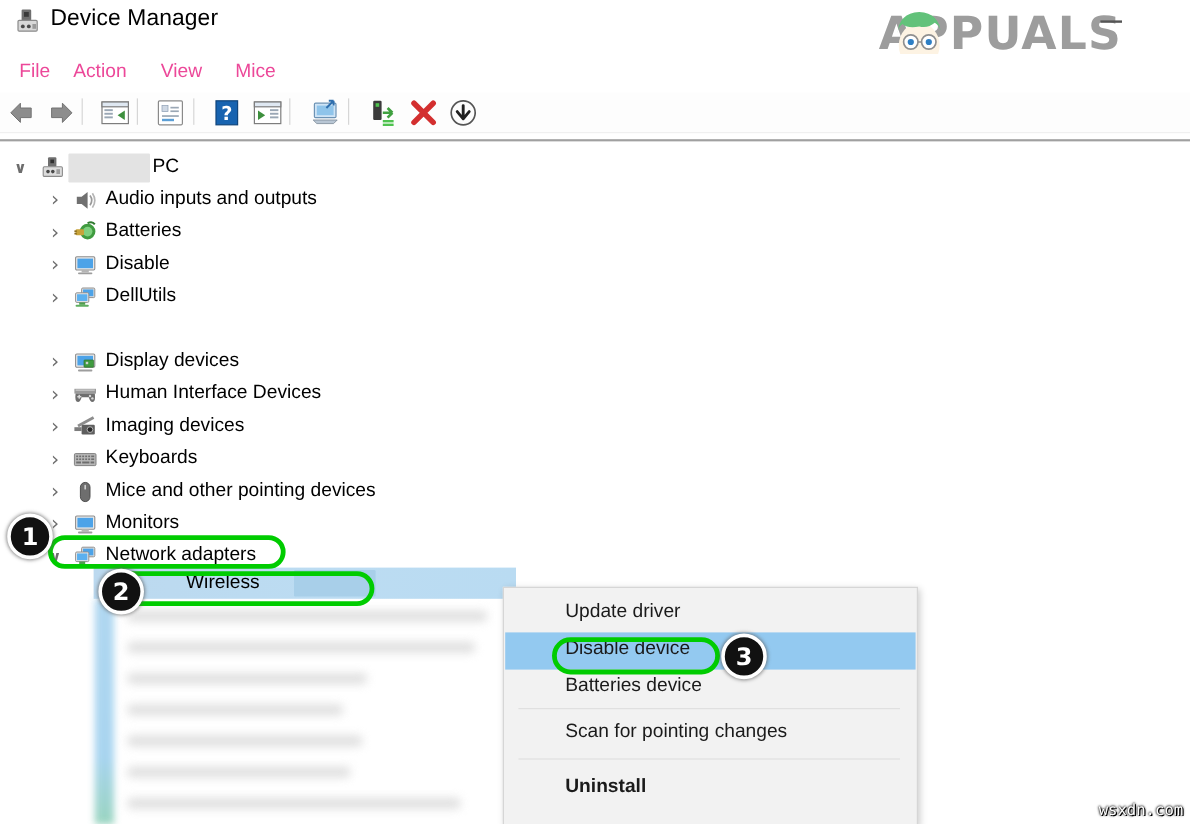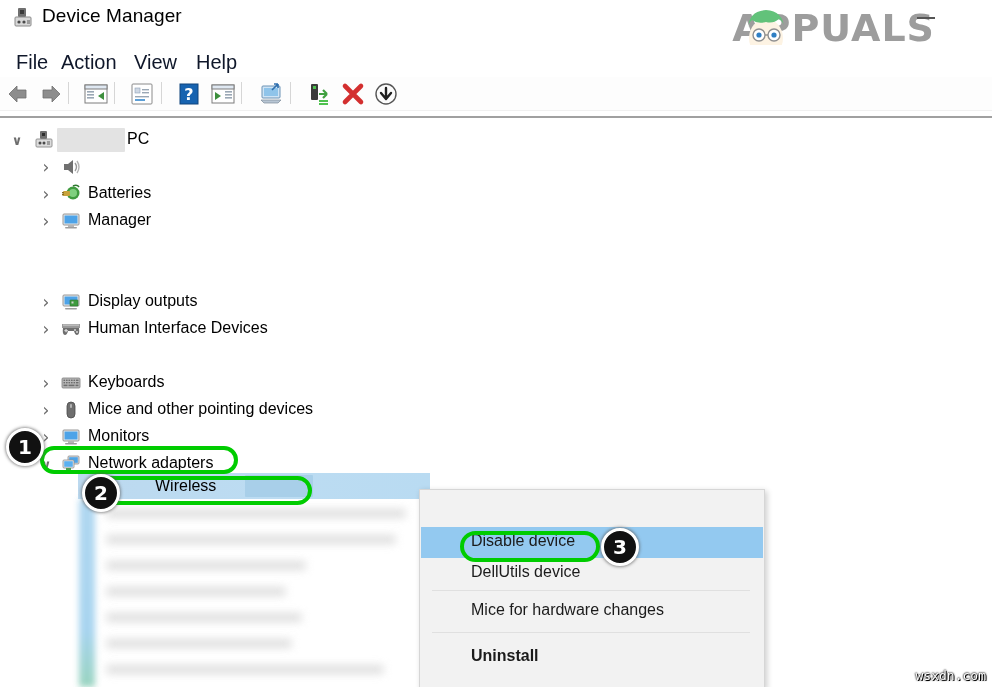--- a/index.html
+++ b/index.html
@@ -62,22 +62,22 @@
   
   #menubar {
     position: absolute;
     left: 0; top: 45px;
     width: 992px; height: 32px;
     background: #ffffff;
   }
   .menu-item {
     position: absolute;
     top: 4px;
-    font-size: 20px;
-    color: #0f172a;
+    font-size: 16px;
+    color: #ec4899;
     padding: 2px 6px;
     cursor: default;
   }
 
   
   #toolbar {
     position: absolute;
     left: 0; top: 77px;
     width: 992px; height: 33px;
     background: #fdfdfd;
@@ -275,21 +275,21 @@
       <ellipse cx="31" cy="53" rx="11" ry="4" fill="#f3e7cf"></ellipse>
     </svg>
     <div id="minimize-dash"></div>
   </div>
 </div>
 
 <div id="menubar">
   <span class="menu-item" style="left:10px">File</span>
   <span class="menu-item" style="left:55px">Action</span>
   <span class="menu-item" style="left:128px">View</span>
-  <span class="menu-item" style="left:190px">Help</span>
+  <span class="menu-item" style="left:190px">Mice</span>
 </div>
 
 <div id="toolbar">
   <div class="tb-btn" style="left:5px">
     <svg width="26" height="26" viewBox="0 0 26 26">
         <path d="M12 5 L4 13 L12 21 L12 17 L21 17 L21 9 L12 9 Z" fill="#8d8d8d" stroke="#6f6f6f" stroke-width="0.8"></path>
       </svg>
   </div>
   <div class="tb-btn" style="left:38px">
     <svg width="26" height="26" viewBox="0 0 26 26">
@@ -389,20 +389,21 @@
 
     <div class="tree-row" style="top:36px">
       <span class="chev right" style="left:38px;top:5px"></span>
       <span class="tree-ico" style="left:61px;top:3px">
         <svg width="20" height="20" viewBox="0 0 20 20">
           <path d="M3 7 L7 7 L12 3 L12 17 L7 13 L3 13 Z" fill="#707070"></path>
           <path d="M14 6 Q17 10 14 14" stroke="#9a9a9a" stroke-width="1.4" fill="none"></path>
           <path d="M16 4 Q20 10 16 16" stroke="#b5b5b5" stroke-width="1.4" fill="none"></path>
         </svg>
       </span>
+      <span class="tree-label" style="left:88px">Audio inputs and outputs</span>
     </div>
 
     <div class="tree-row" style="top:63px">
       <span class="chev right" style="left:38px;top:5px"></span>
       <span class="tree-ico" style="left:61px;top:3px">
         <svg width="20" height="20" viewBox="0 0 20 20">
           <circle cx="12" cy="9" r="6.5" fill="#3f9b3f"></circle>
           <circle cx="12" cy="9" r="4" fill="#7fd07f"></circle>
           <rect x="2" y="7" width="7" height="5" rx="1" fill="#c8a33a"></rect>
           <rect x="1" y="8" width="2" height="1.4" fill="#8a6d1f"></rect>
@@ -416,55 +417,81 @@
     <div class="tree-row" style="top:90px">
       <span class="chev right" style="left:38px;top:5px"></span>
       <span class="tree-ico" style="left:61px;top:3px">
         <svg width="20" height="20" viewBox="0 0 20 20">
           <rect x="2" y="3" width="16" height="11" rx="1" fill="#e8e8e8" stroke="#8d8d8d" stroke-width="0.9"></rect>
           <rect x="3.5" y="4.5" width="13" height="8" fill="#4da3e8"></rect>
           <rect x="7" y="14" width="6" height="2" fill="#b5b5b5"></rect>
           <rect x="4" y="16" width="12" height="1.6" rx="0.8" fill="#9d9d9d"></rect>
         </svg>
       </span>
-      <span class="tree-label" style="left:88px">Manager</span>
-    </div>
-
+      <span class="tree-label" style="left:88px">Disable</span>
+    </div>
+
+    <div class="tree-row" style="top:117px">
+      <span class="chev right" style="left:38px;top:5px"></span>
+      <span class="tree-ico" style="left:61px;top:3px">
+        <svg width="20" height="20" viewBox="0 0 20 20">
+          <rect x="7" y="2" width="11" height="8" rx="1" fill="#dcdcdc" stroke="#8d8d8d" stroke-width="0.8"></rect>
+          <rect x="8.2" y="3.2" width="8.6" height="5.6" fill="#4da3e8"></rect>
+          <rect x="2" y="6" width="11" height="8" rx="1" fill="#e8e8e8" stroke="#8d8d8d" stroke-width="0.8"></rect>
+          <rect x="3.2" y="7.2" width="8.6" height="5.6" fill="#5bb0ef"></rect>
+          <rect x="5" y="14" width="5" height="2" fill="#4f9f4f"></rect>
+          <rect x="2" y="16" width="11" height="1.6" rx="0.8" fill="#5fae5f"></rect>
+        </svg>
+      </span>
+      <span class="tree-label" style="left:88px">DellUtils</span>
+    </div>
 
 
     <div class="tree-row" style="top:171px">
       <span class="chev right" style="left:38px;top:5px"></span>
       <span class="tree-ico" style="left:61px;top:3px">
         <svg width="20" height="20" viewBox="0 0 20 20">
           <rect x="2" y="3" width="16" height="11" rx="1" fill="#e8e8e8" stroke="#8d8d8d" stroke-width="0.9"></rect>
           <rect x="3.5" y="4.5" width="13" height="8" fill="#4da3e8"></rect>
           <rect x="9" y="8" width="8" height="6" rx="0.6" fill="#3f9b3f" stroke="#2d722d" stroke-width="0.6"></rect>
           <rect x="10.5" y="9.5" width="2" height="2" fill="#cfcfcf"></rect>
           <rect x="4" y="16" width="12" height="1.6" rx="0.8" fill="#9d9d9d"></rect>
         </svg>
       </span>
-      <span class="tree-label" style="left:88px">Display outputs</span>
+      <span class="tree-label" style="left:88px">Display devices</span>
     </div>
 
     <div class="tree-row" style="top:198px">
       <span class="chev right" style="left:38px;top:5px"></span>
       <span class="tree-ico" style="left:61px;top:3px">
         <svg width="20" height="20" viewBox="0 0 20 20">
           <rect x="1" y="5" width="18" height="4" fill="#9a9a9a"></rect>
           <rect x="2" y="5.6" width="16" height="1" fill="#cfcfcf"></rect>
           <path d="M2 9 Q1 16 4 16 Q6 16 7 12 L13 12 Q14 16 16 16 Q19 16 18 9 Z" fill="#6e6e6e"></path>
           <rect x="3.4" y="11" width="3.4" height="1.2" fill="#d8d8d8"></rect>
           <rect x="4.4" y="10" width="1.3" height="3.2" fill="#d8d8d8"></rect>
           <circle cx="14" cy="11" r="1" fill="#d8d8d8"></circle>
             <circle cx="16" cy="13" r="1" fill="#d8d8d8"></circle>
         </svg>
       </span>
       <span class="tree-label" style="left:88px">Human Interface Devices</span>
     </div>
 
+    <div class="tree-row" style="top:225px">
+      <span class="chev right" style="left:38px;top:5px"></span>
+      <span class="tree-ico" style="left:61px;top:3px">
+        <svg width="20" height="20" viewBox="0 0 20 20">
+          <rect x="7" y="8" width="11" height="8" rx="1" fill="#5f5f5f"></rect>
+          <circle cx="14" cy="12" r="2.4" fill="#2b2b2b" stroke="#b5b5b5" stroke-width="0.8"></circle>
+          <rect x="1" y="10" width="6" height="3.2" fill="#7d7d7d"></rect>
+          <path d="M4 9 L17 2" stroke="#8d8d8d" stroke-width="2.4"></path>
+        </svg>
+      </span>
+      <span class="tree-label" style="left:88px">Imaging devices</span>
+    </div>
 
     <div class="tree-row" style="top:252px">
       <span class="chev right" style="left:38px;top:5px"></span>
       <span class="tree-ico" style="left:61px;top:3px">
         <svg width="20" height="20" viewBox="0 0 20 20">
           <rect x="1" y="5" width="18" height="10" rx="1" fill="#b8b8b8" stroke="#7d7d7d" stroke-width="0.8"></rect>
           <g fill="#6e6e6e">
             <rect x="2.5" y="6.6" width="1.6" height="1.4"></rect>
               <rect x="5" y="6.6" width="1.6" height="1.4"></rect>
             <rect x="7.5" y="6.6" width="1.6" height="1.4"></rect>
@@ -537,29 +564,32 @@
   <div class="bar" style="left:28px;top:10px;width:300px;height:9px"></div>
   <div class="bar" style="left:28px;top:36px;width:290px;height:9px"></div>
   <div class="bar" style="left:28px;top:62px;width:200px;height:9px"></div>
   <div class="bar" style="left:28px;top:88px;width:180px;height:9px"></div>
   <div class="bar" style="left:28px;top:114px;width:196px;height:9px"></div>
   <div class="bar" style="left:28px;top:140px;width:186px;height:9px"></div>
   <div class="bar" style="left:28px;top:166px;width:278px;height:9px"></div>
 </div>
 
 <div id="ctx-menu">
+  <div class="ctx-item" style="top:6px">
+    <span class="ctxlabel">Update driver</span>
+  </div>
   <div class="ctx-item highlighted" style="top:37px">
     <span class="ctxlabel">Disable device</span>
   </div>
   <div class="ctx-item" style="top:68px">
-    <span class="ctxlabel">DellUtils device</span>
+    <span class="ctxlabel">Batteries device</span>
   </div>
   <div class="ctx-sep" style="top:100px"></div>
   <div class="ctx-item" style="top:106px">
-    <span class="ctxlabel">Mice for hardware changes</span>
+    <span class="ctxlabel">Scan for pointing changes</span>
   </div>
   <div class="ctx-sep" style="top:142px"></div>
   <div class="ctx-item bold" style="top:152px">
     <span class="ctxlabel">Uninstall</span>
   </div>
 </div>
 
 <div class="green-pill" style="left:40px;top:446px;width:198px;height:28px"></div>
 <div class="green-pill" style="left:85px;top:476px;width:227px;height:29px"></div>
 <div class="green-pill" style="left:460px;top:531px;width:140px;height:31px"></div>

